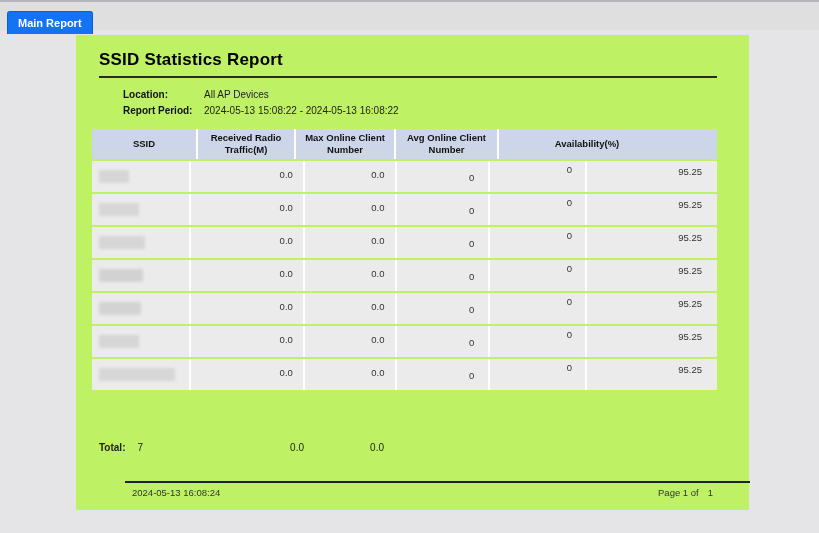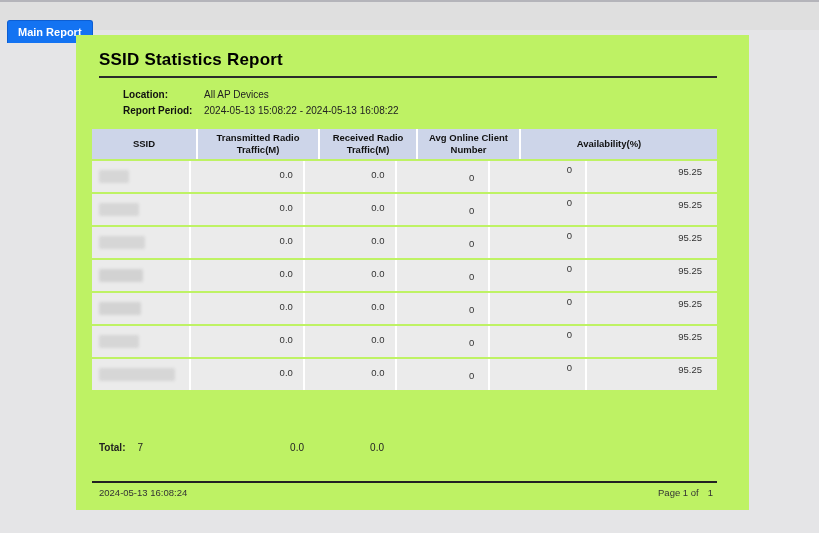--- a/index.html
+++ b/index.html
@@ -1,21 +1,21 @@
 <!DOCTYPE html>
 <html><head>
 <meta charset="utf-8">
 <style>
   * { margin:0; padding:0; box-sizing:border-box; }
   body { font-family:"Liberation Sans", sans-serif; }
   .screen { position:relative; width:819px; height:533px; background:#e5e5e7; overflow:hidden; }
 
   .topline { position:absolute; top:0; left:0; width:819px; height:2px; background:#b4b4ba; }
   .tabstrip { position:absolute; top:2px; left:0; width:819px; height:28px; background:#dfdfdf; }
-  .tab { position:absolute; left:7px; top:18px; height:23px; padding:0 10px; background:#1373f2;
+  .tab { position:absolute; left:7px; top:9px; height:23px; padding:0 10px; background:#1373f2;
          border:1px solid #0d5ed2; border-bottom:none; border-radius:3px 3px 0 0;
          color:#ffffff; font-size:11px; font-weight:bold; display:flex; align-items:center; cursor:pointer; }
 
   .page { position:absolute; left:76px; top:35px; width:673px; height:475px; background:#bef264; }
 
   .report-title { margin:15px 0 0 23px; font-size:17px; font-weight:bold; color:#000; letter-spacing:.2px; }
   .title-rule { margin:6px 0 0 23px; width:618px; height:2px; background:#2b2b2b; }
 
   .meta { margin:8px 0 0 23px; }
   .meta-row { display:flex; height:16px; align-items:center;padding-left:24px; }
@@ -44,21 +44,21 @@
   .r4 .redact { width:44px; background:#d2d2d2; } .r5 .redact { width:42px; background:#d3d3d3; }
   .r6 .redact { width:40px; } .r7 .redact { width:76px; }
 
   .total-row { display:flex; margin:52px 0 0 16px; width:625px; font-size:10px; color:#222; }
   .tc1 { width:98px; padding-left:7px; display:flex; }
   .total-label { font-weight:bold; }
   .total-count { margin-left:12px; }
   .tc2 { width:122px; text-align:right; padding-right:8px; }
   .tc3 { width:98px; text-align:right; padding-right:26px; }
 
-  .footer { margin-top:28px; }
+  .footer { margin-top:28px;padding-left:33px; }
   .footer-rule { margin-left:16px; width:625px; height:2px; background:#222; }
   .footer-text { display:flex; justify-content:space-between; margin:4px 36px 0 23px; font-size:9.5px; color:#333; }
   .pagenum { margin-left:9px; }
 </style>
 </head>
 <body>
 
 <div class="screen">
   <div class="topline"></div>
   <div class="tabstrip">
@@ -76,22 +76,22 @@
       </div>
       <div class="meta-row">
         <span class="meta-label">Report Period:</span>
         <span class="meta-value">2024-05-13 15:08:22 - 2024-05-13 16:08:22</span>
       </div>
     </div>
 
     <div class="table">
       <div class="thead">
         <div class="th c1">SSID</div>
-        <div class="th c2">Transmitted Radio Traffic(M)</div>
         <div class="th c3">Received Radio Traffic(M)</div>
+        <div class="th c4">Max Online Client Number</div>
         <div class="th c5">Avg Online Client Number</div>
         <div class="th c6">Availability(%)</div>
       </div>
 
       <div class="trow r1">
         <div class="td c1 c-ssid">
             <span class="redact"></span>
           </div>
         <div class="td c2 c-tx">0.0</div>
         <div class="td c3 c-rx">0.0</div>

